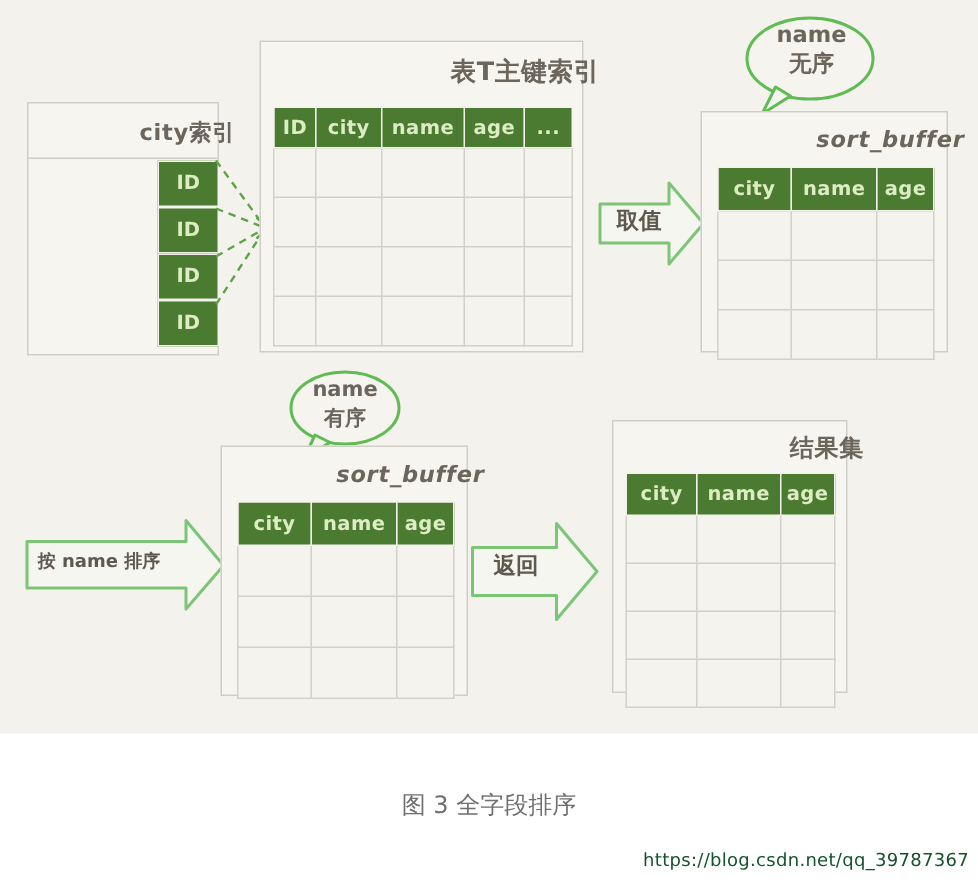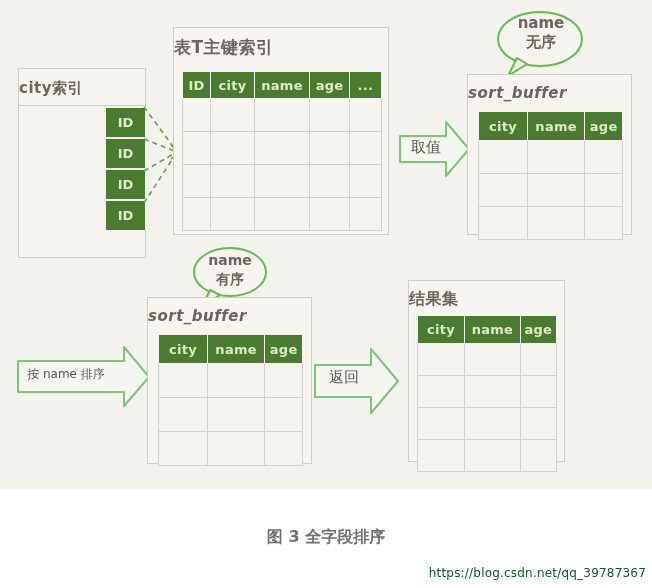--- a/index.html
+++ b/index.html
@@ -22,23 +22,23 @@
     background: #f3f2ec;
   }
   .box {
     position: absolute;
     background: #f6f5f0;
     border: 1px solid #cfcec6;
     box-sizing: border-box;
   }
   .box-title {
     position: absolute;
-    left: 0;
+    left: 12px;
     width: 100%;
-    text-align: left;
+    text-align: right;
     color: #6b655c;
     font-family: "DejaVu Sans", "Liberation Sans", sans-serif;
     font-weight: bold;
     letter-spacing: .5px;
     white-space: nowrap;
   }
   .tbl {
     position: absolute;
     border-collapse: collapse;
     table-layout: fixed;
@@ -53,21 +53,21 @@
     color: #ddecc2;
     text-align: center;
     vertical-align: middle;
     font-weight: bold;
     border: 1px solid #f3f2ec;
     font-family: "DejaVu Sans", "Liberation Sans", sans-serif;
     white-space: nowrap;
     letter-spacing: .3px;
   }
   
-  #city-index { left: 18px; top: 68px; width: 128px; height: 190px; }
+  #city-index { left: 18px; top: 68px; width: 128px; height: 169px; }
   #city-index-title { top: 10px; font-size: 15px; }
   #city-hdr-sep {
     position: absolute; left: 0; top: 36px; width: 100%;
     border-top: 1px solid #cfcec6;
   }
   #city-eq-label {
     position: absolute;
     left: 4px; top: 60px; width: 82px;
     text-align: center;
     color: #5e584f;
@@ -111,21 +111,21 @@
   #result-set { left: 408px; top: 280px; width: 157px; height: 182px; }
   #result-set-title { top: 8px; font-size: 16px; }
   #result-set-tbl { left: 8px; top: 34px; width: 140px; }
   #result-set-tbl td { height: 31px; }
   #result-set-tbl td.hd { height: 27px; font-size: 13px; }
   
   .arrow { position: absolute; }
   .arrow-label {
     position: absolute;
     color: #5e584f;
-    font-weight: normal;
+    font-weight: bold;
     white-space: nowrap;
     text-align: center;
   }
   
   .callout { position: absolute; }
   .callout-text {
     position: absolute;
     text-align: center;
     color: #6b655c;
     font-weight: bold;
@@ -133,21 +133,20 @@
     white-space: nowrap;
   }
   
   #caption {
     position: absolute;
     left: 0; top: 527px;
     width: 652px;
     text-align: center;
     color: #6f6f6f;
     font-size: 16px;
-    font-weight: bold;
   }
   #watermark {
     position: absolute;
     right: 6px; top: 566px;
     color: #14532d;
     font-size: 12px;
     letter-spacing: .2px;
   }
 </style>
 </head>

